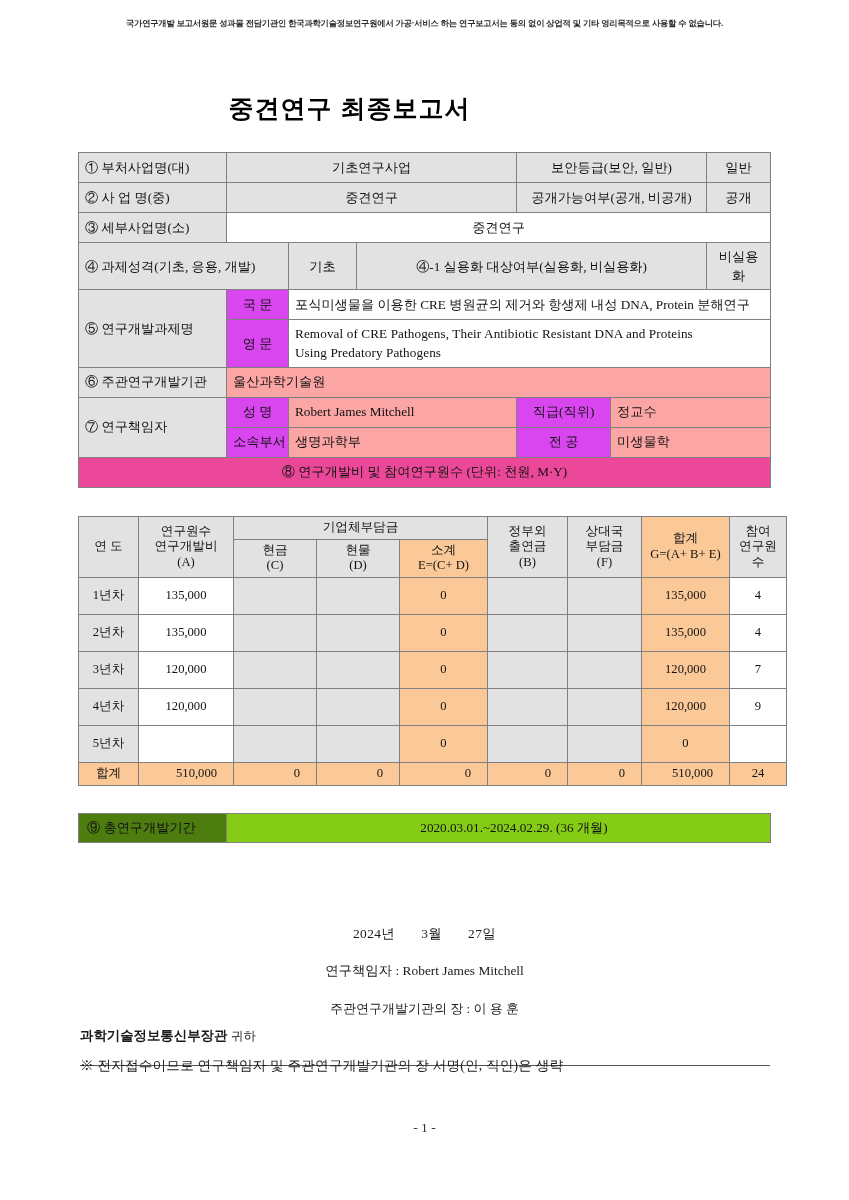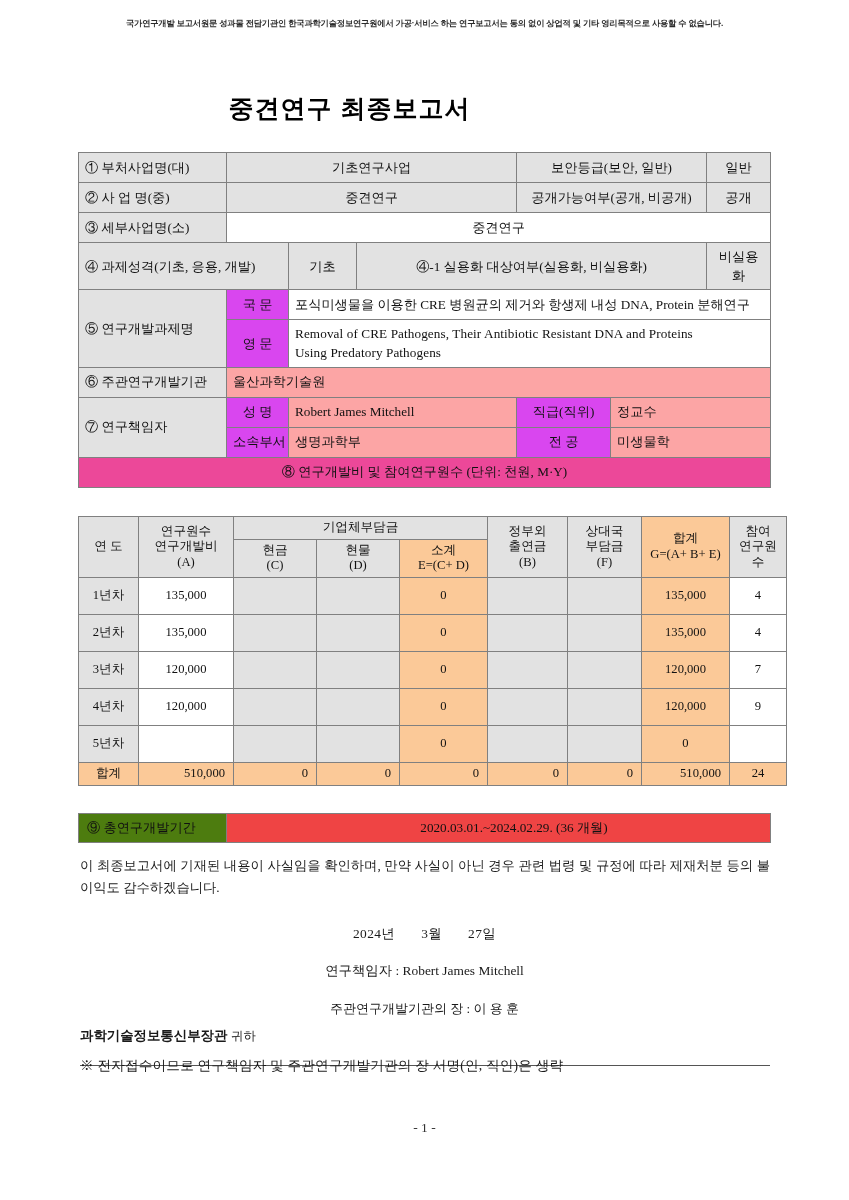--- a/index.html
+++ b/index.html
@@ -150,21 +150,21 @@
   .bcell-orange {
     background: #fbc998;
     text-align: right;
     padding-right: 8px;
   }
   .total-row td {
     background: #fbc998;
   }
   .total-row .t-num {
     text-align: right;
-    padding-right: 8px;
+    padding-right: 16px;
   }
   .total-row .t-lbl {
     text-align: center;
   }
   .total-row .t-center {
     text-align: center;
   }
 
   
   .period-table {
@@ -454,26 +454,25 @@
   </table>
 
   <table class="period-table">
     <colgroup>
       <col style="width:148px">
       <col style="width:544px">
     </colgroup>
     <tbody>
       <tr>
         <td class="lbl-left" style="background:#4d7c0f;text-align:left;padding-left:8px;white-space:nowrap;">⑨ 총연구개발기간</td>
-        <td style="background:#ef4444;text-align:center;padding-left:37px;">2020.03.01.~2024.02.29. (36 개월)</td>
+        <td style="background:#84cc16;text-align:center;padding-left:37px;">2020.03.01.~2024.02.29. (36 개월)</td>
       </tr>
     </tbody>
   </table>
 
-  <div class="statement">이 최종보고서에 기재된 내용이 사실임을 확인하며, 만약 사실이 아닌 경우 관련 법령 및 규정에 따라 제재처분 등의 불이익도 감수하겠습니다.</div>
 
   <div class="date-line">
     <span>2024년</span><span class="sp"></span><span>3월</span><span class="sp"></span><span>27일</span>
   </div>
 
   <div class="pi-line">연구책임자 :  Robert James Mitchell</div>
 
   <div class="org-line">주관연구개발기관의 장 :  이 용 훈</div>
 
   <div class="minister-line">

